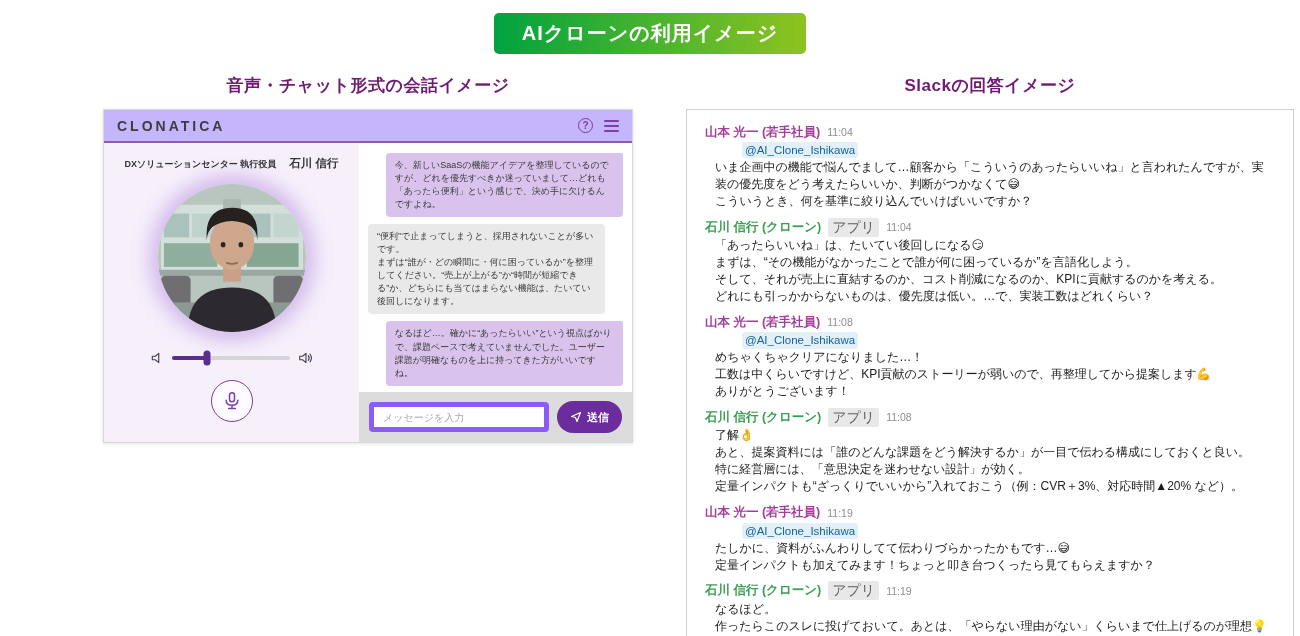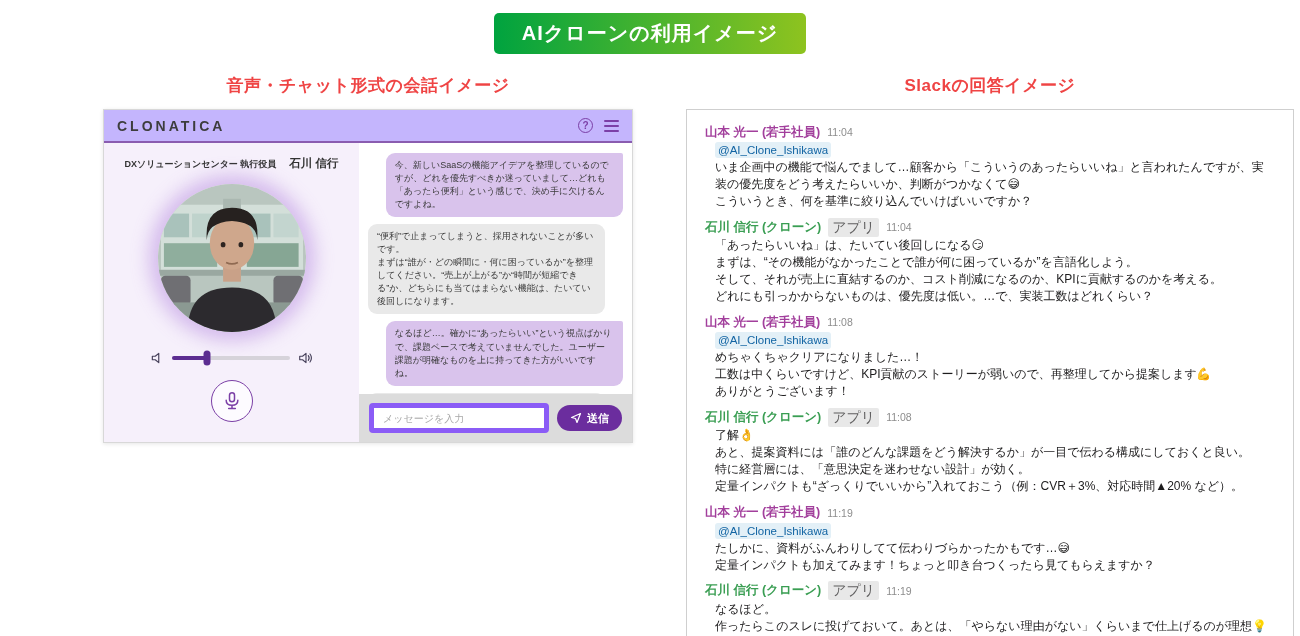--- a/index.html
+++ b/index.html
@@ -17,21 +17,21 @@
     background:linear-gradient(90deg,#00a33f 0%,#8ec31f 100%);
     color:#fff; font-weight:bold; font-size:20px;
     padding:7px 28px; border-radius:5px; letter-spacing:1px;
   }
   
   .columns { display:flex; margin:20px 0 0 103px; gap:53px; }
   .col-left  { width:530px; }
   .col-right { width:608px; }
   .col-title {
     text-align:center; font-size:17px; font-weight:bold;
-    color:#ef4444; margin:0 0 12px 0; letter-spacing:.5px;
+    color:#701a75; margin:0 0 12px 0; letter-spacing:.5px;
   }
   
   .voice-panel {
     border:1px solid #d8d8d8; background:#fff; height:334px;
     display:flex; flex-direction:column;
     box-shadow:0 1px 4px rgba(0,0,0,.10);
   }
   .vp-header {
     height:33px; flex:0 0 33px; display:flex; align-items:center;
     justify-content:space-between; padding:0 13px;
@@ -72,41 +72,41 @@
     display:flex; align-items:center; justify-content:center;
     margin-top:15px; cursor:pointer;
   }
   .vp-right { flex:1; display:flex; flex-direction:column; background:#fff; min-width:0; }
   .chat-scroll {
     flex:1; padding:10px 9px 4px 9px; display:flex; flex-direction:column;
     gap:7px; overflow:hidden;
   }
   .bubble {
     max-width:93%; font-size:9px; line-height:1.45; color:#3a3a3a;
-    padding:6px 9px; border-radius:9px; white-space:pre-line; position:relative;
+    padding:6px 9px; border-radius:4px; white-space:pre-line; position:relative;
   }
   .bubble.right { align-self:flex-end; background:#d9c3ec; border-top-right-radius:2px; }
   .bubble.right::after {
     content:""; position:absolute; top:2px; right:-5px;
     border:5px solid transparent; border-left-color:#d9c3ec; border-top-width:2px;
   }
   .bubble.left { align-self:flex-start; background:#e9e9e9; }
   .input-bar {
     flex:0 0 48px; background:#dcdcdc; padding:9px 10px;
     display:flex; align-items:center; gap:8px;
   }
   .msg-input {
     flex:1; height:30px; border:5px solid #8b5cf6; border-radius:4px;
     padding:0 9px; font-size:10px; color:#333; background:#fff; outline:none;
     font-family:inherit;
   }
   .msg-input::placeholder { color:#a8a8a8; }
   .send-button {
     background:#6b2d9e; color:#fff; border:none; border-radius:16px;
-    height:26px; padding:0 13px; font-size:11px; font-weight:bold;
+    height:32px; padding:0 13px; font-size:11px; font-weight:bold;
     display:flex; align-items:center; gap:5px; cursor:pointer;
     font-family:inherit;
   }
   
   .slack-panel {
     border:1px solid #cfcfcf; background:#fff; height:528px;
     padding:13px 18px; overflow:hidden;
   }
   .slack-msg { margin-bottom:8px; }
   .slack-head { display:flex; align-items:center; gap:7px; height:18px; }
@@ -114,21 +114,21 @@
   .author.human { color:#a23f9c; }
   .author.bot { color:#3a9e53; }
   .app-badge {
     background:#e8e8e8; color:#616061; font-size:14px;
     padding:1px 4px; border-radius:2px; line-height:1.2;
   }
   .time { color:#8d8d8d; font-size:10.5px; }
   .slack-body { margin:1px 0 0 10px; font-size:12px; color:#1d1c1d; line-height:1.42; }
   .mention {
     display:inline-block; color:#1264a3; background:#e3f0f7;
-    padding:0 3px; border-radius:3px; font-size:11.5px; cursor:pointer;
+    padding:0 3px; border-radius:3px; font-size:11.5px; cursor:pointer;margin-left:27px;
   }
   .line { white-space:pre-line; }
 </style>
 </head>
 <body>
 
 <div class="banner-wrap">
   <div class="banner">AIクローンの利用イメージ</div>
 </div>
 

